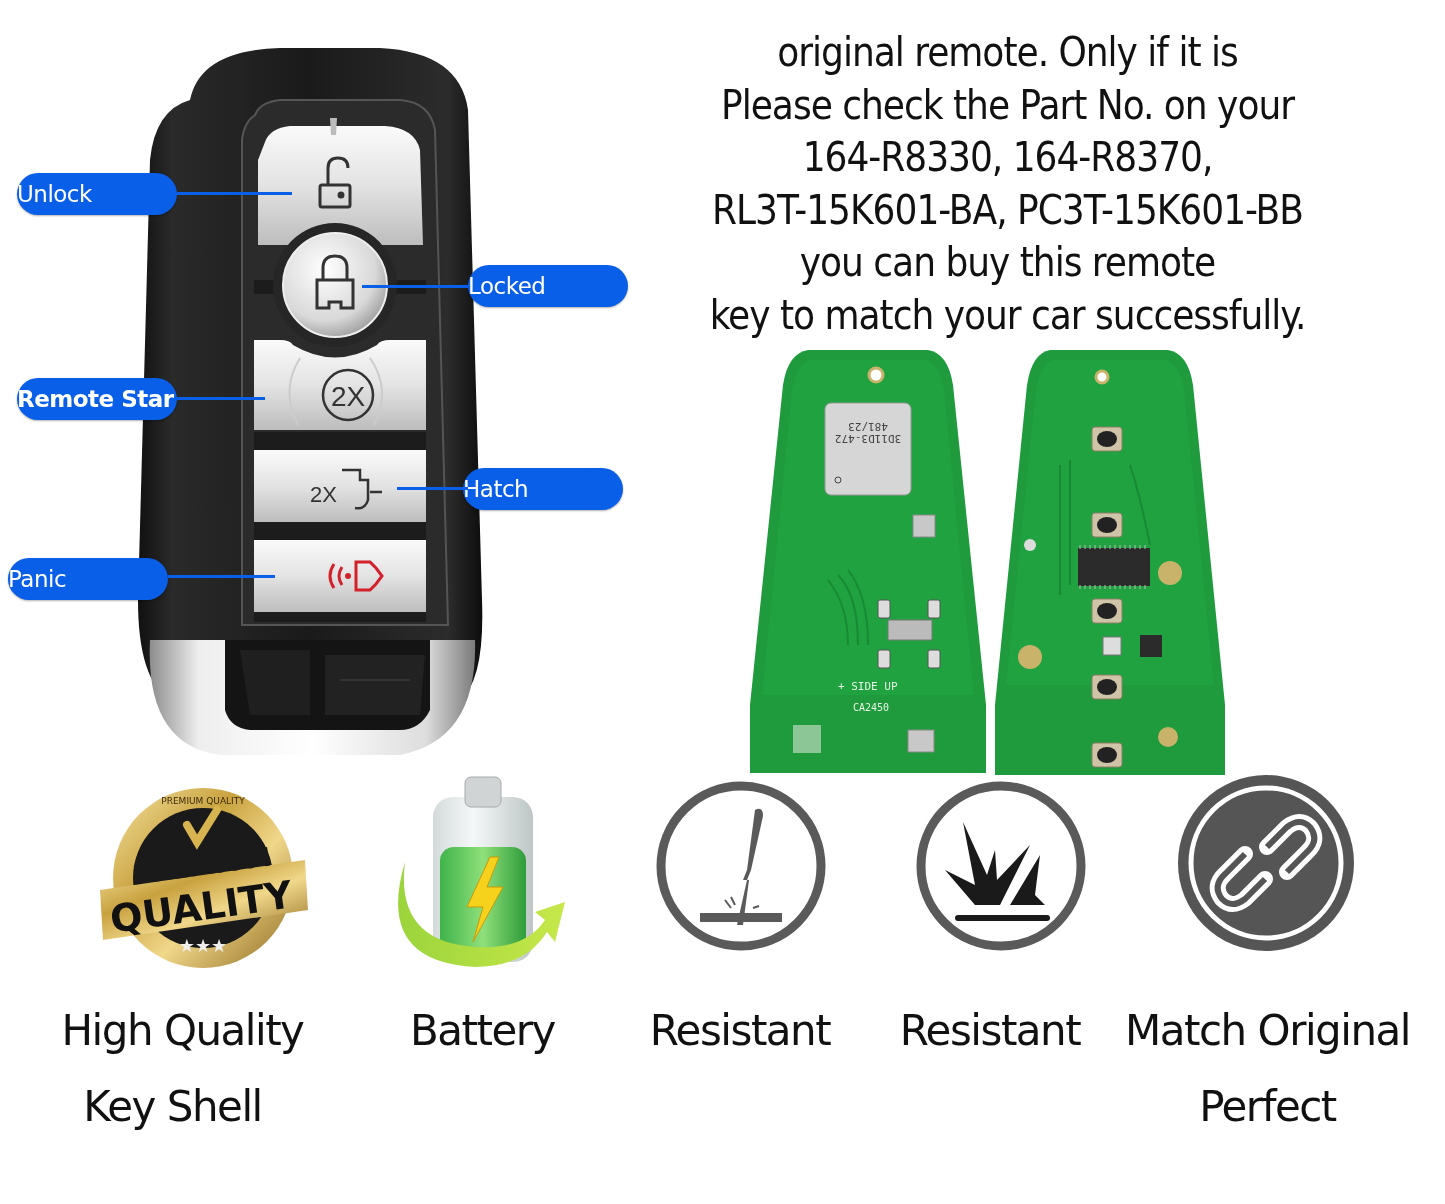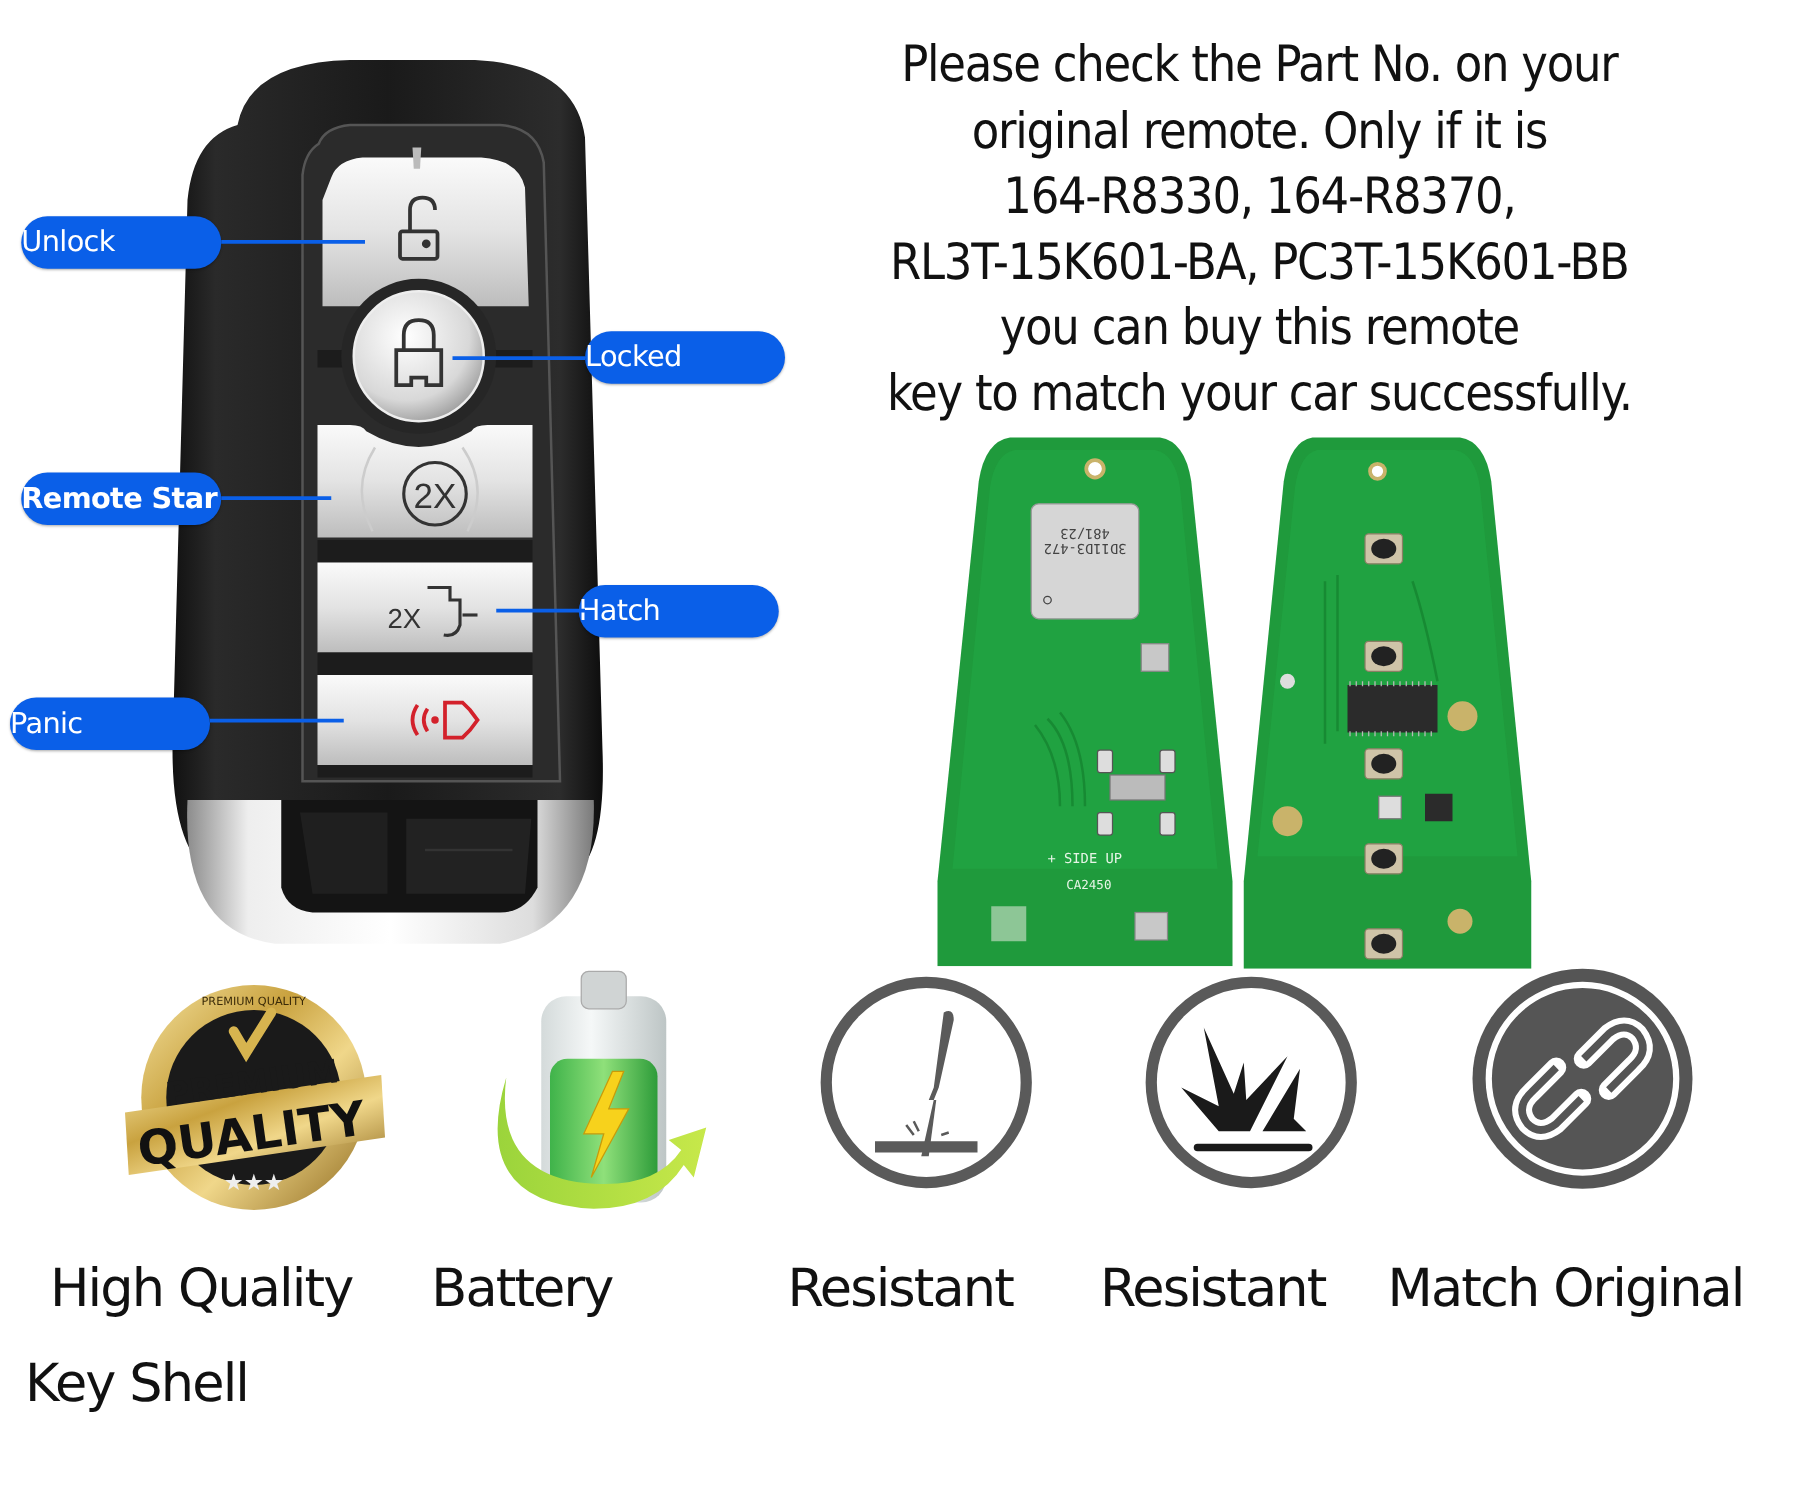--- a/index.html
+++ b/index.html
@@ -9,21 +9,21 @@
   .fob{left:130px;top:40px;width:360px;height:720px;}
   .pill{position:absolute;height:42px;border-radius:21px;background:#0a5fe8;color:#fff;
         font-family:"DejaVu Sans",sans-serif;font-size:23px;display:flex;align-items:center;
         box-shadow:0 1px 2px rgba(0,0,0,.3);letter-spacing:-0.5px;}
   .leader{position:absolute;height:3px;background:#0a5fe8;}
   .headline{left:640px;top:26px;width:735px;text-align:center;font-family:"DejaVu Sans Condensed","DejaVu Sans",sans-serif;
             font-size:40px;line-height:52.5px;color:#111;letter-spacing:-1px;}
   .headline div{white-space:nowrap;}
   .pcb{position:absolute;}
   .feature-icon{position:absolute;}
-  .caption{position:absolute;text-align:left;font-family:"DejaVu Sans",sans-serif;font-size:42px;line-height:76px;color:#111;
+  .caption{position:absolute;text-align:center;font-family:"DejaVu Sans",sans-serif;font-size:42px;line-height:76px;color:#111;
            letter-spacing:-1.5px;white-space:nowrap;}
   .caption div{white-space:nowrap;}
 </style>
 </head>
 <body>
 
 <div class="abs fob">
   <svg width="360" height="720" viewBox="0 0 360 720">
     <defs>
       <linearGradient id="shell" x1="0" x2="1">
@@ -123,22 +123,22 @@
     <span>Hatch</span>
   </div>
 <div class="leader" style="left:397px;top:487px;width:71px;"></div>
 
 <div class="pill" style="left:8px;top:558px;width:160px;">
     <span>Panic</span>
   </div>
 <div class="leader" style="left:168px;top:575px;width:107px;"></div>
 
 <div class="abs headline">
+  <div>original remote. Only if it is</div>
   <div>Please check the Part No. on your</div>
-  <div>original remote. Only if it is</div>
   <div>164-R8330, 164-R8370,</div>
   <div>RL3T-15K601-BA, PC3T-15K601-BB</div>
   <div>you can buy this remote</div>
   <div>key to match your car successfully.</div>
 </div>
 
 <div class="pcb" style="left:748px;top:345px;width:240px;height:428px;">
   <svg width="240" height="428" viewBox="0 0 240 428">
     <path d="M60 5 L180 5 Q200 8 205 40 L238 360 L238 428 L2 428 L2 360 L35 40 Q40 8 60 5 Z" fill="#1f9a3c"></path>
     <path d="M64 15 L176 15 Q192 18 196 45 L226 350 L14 350 L44 45 Q48 18 64 15 Z" fill="#22a844" opacity=".6"></path>
@@ -284,13 +284,14 @@
   <div>Battery</div>
 </div>
 <div class="caption" style="left:630px;top:993px;width:220px;">
   <div>Resistant</div>
 </div>
 <div class="caption" style="left:880px;top:993px;width:220px;">
   <div>Resistant</div>
 </div>
 <div class="caption" style="left:1110px;top:993px;width:315px;">
   <div>Match Original</div>
+  <div>Perfect</div>
 </div>
 
 </body></html>

